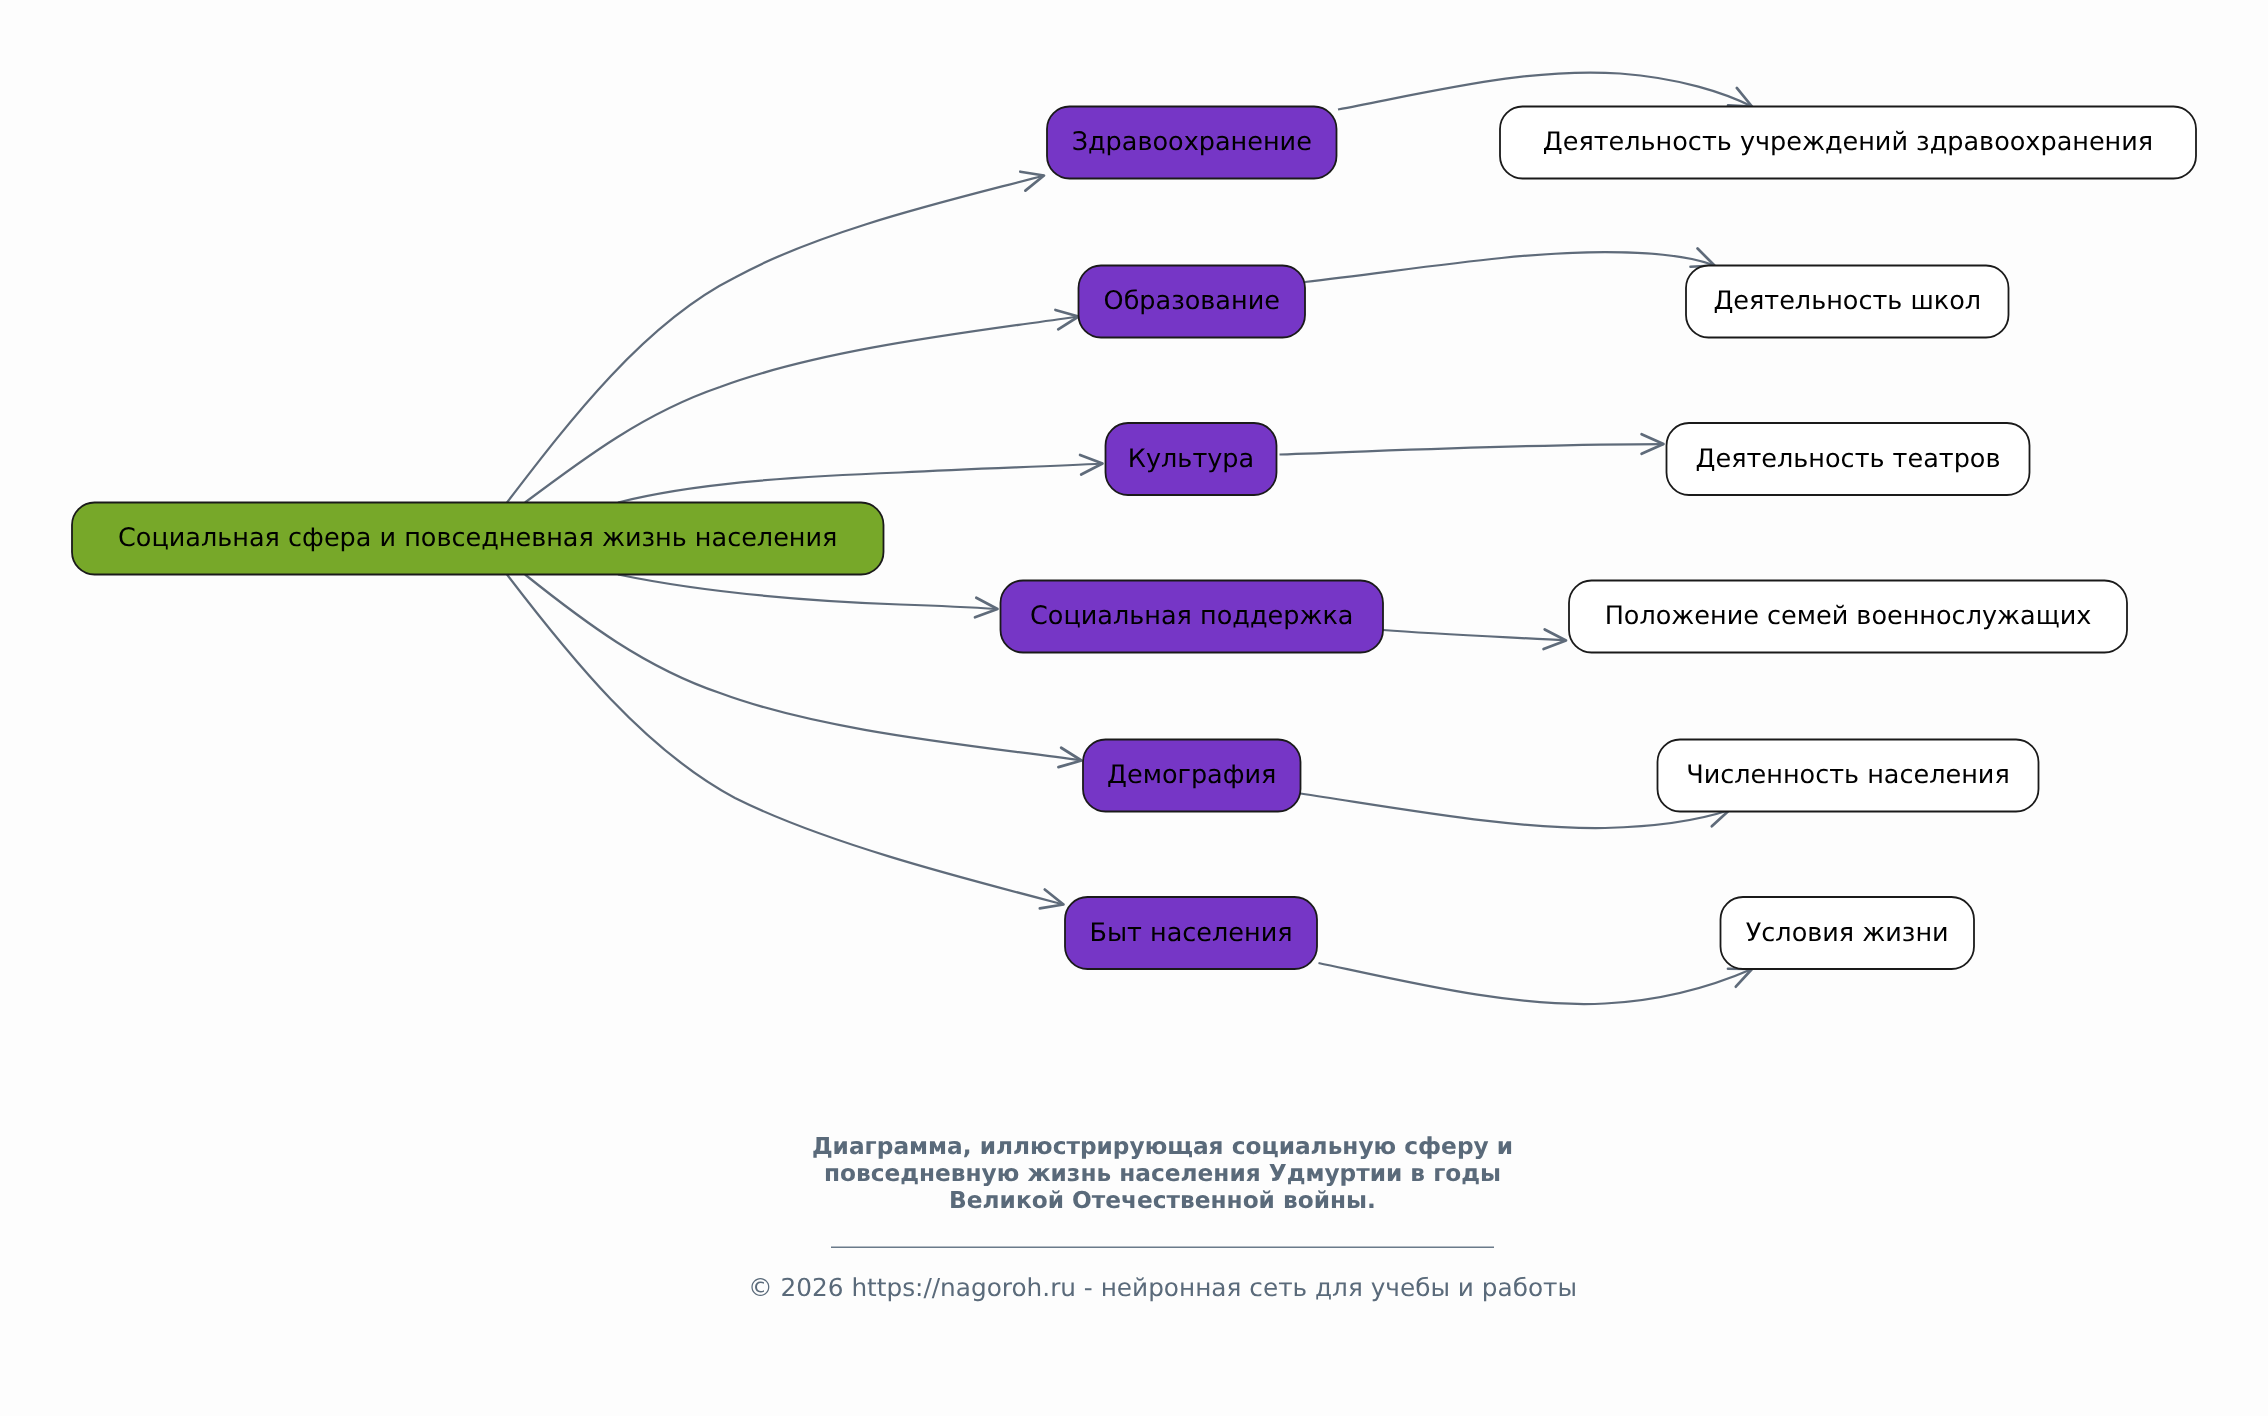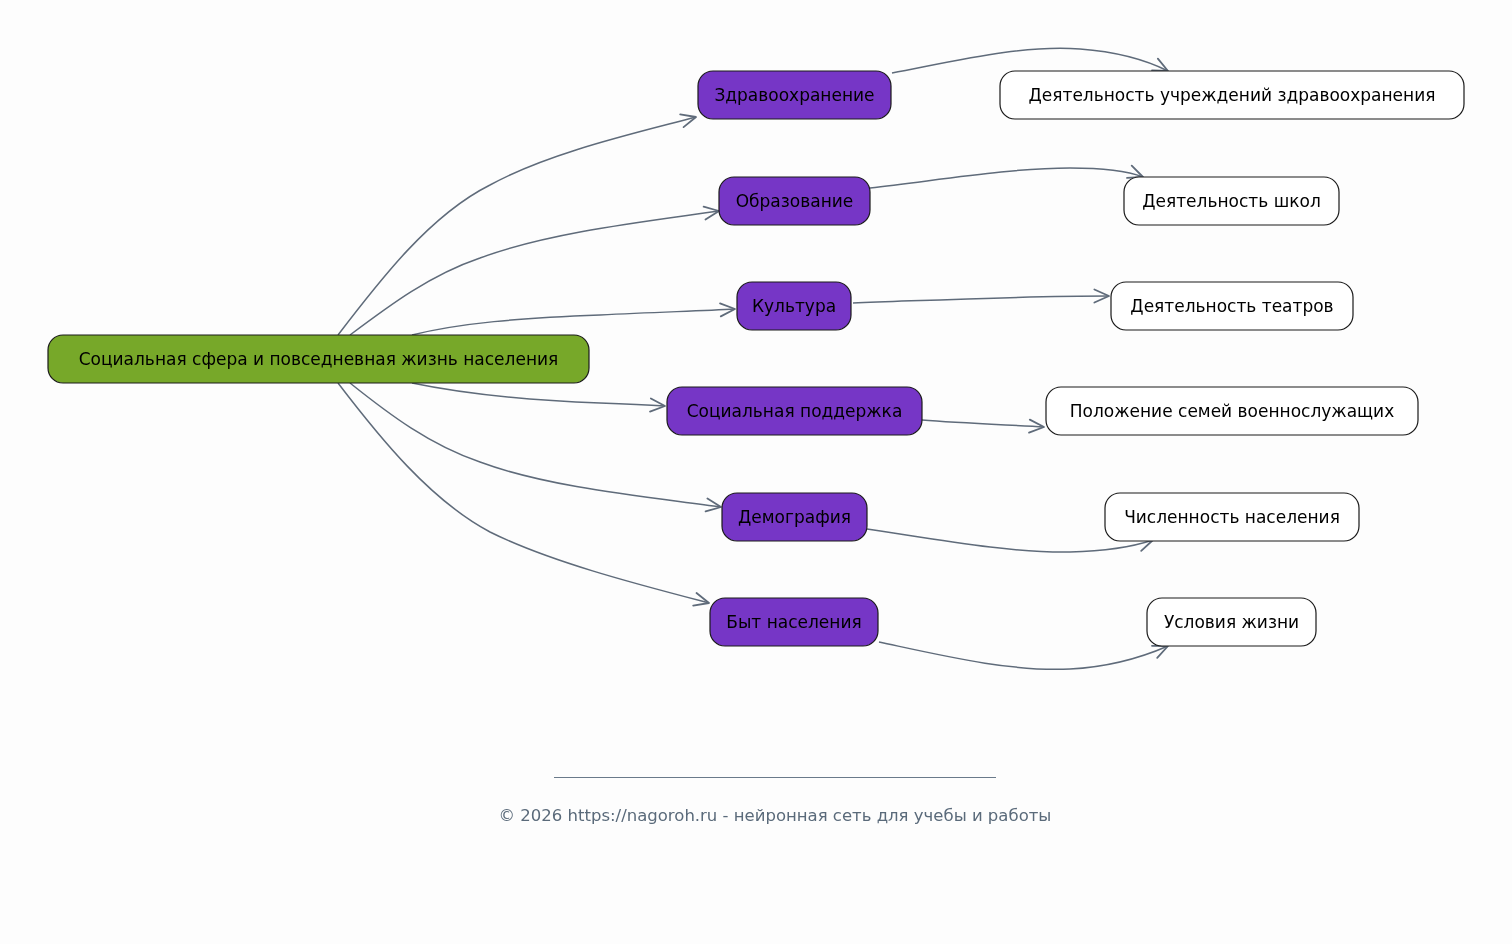--- a/index.html
+++ b/index.html
@@ -15,21 +15,21 @@
     .node-text { font-family: "DejaVu Sans", sans-serif; font-size: 17px; fill: #000; dominant-baseline: central; text-anchor: middle; }
     .edge { fill: none; stroke-width: 1.5; }
     .arrow { fill: none; stroke-width: 1.8; stroke-linecap: round; stroke-linejoin: round; }
     .caption {
       position: absolute; left: 480px; width: 590px; top: 755px;
       text-align: center; color: #5a6a7a;
       font-family: "DejaVu Sans", sans-serif;
     }
     .caption-title { font-weight: bold; font-size: 15.5px; line-height: 18px; white-space: pre-line; }
     .caption-rule { width: 442px; margin: 22px auto 0 auto; border-top: 1px solid #6a7a8a; height: 0; }
-    .caption-footer { font-size: 16.5px; margin-top: 28px; }
+    .caption-footer { font-size: 16.5px; margin-top: 17px; }
   </style>
 </head>
 <body>
 
 <svg id="diagram" width="1512" height="944" xmlns="http://www.w3.org/2000/svg">
   <g id="edges">
       <g>
         <path d="M338,335 C380,280 430,215 490,185 C550,152 640,132 696,117" class="edge" stroke="#5f6b7a"></path>
         <path d="M683.5760937694399,127.08199156785257 L696,117 L680.2000187827573,114.47797828423747" class="arrow" stroke="#5f6b7a"></path>
       </g>
@@ -128,15 +128,18 @@
         <text x="794" y="622" class="node-text">Быт населения</text>
       </g>
       <g>
         <rect x="1147" y="598" width="169" height="48" rx="15" ry="15" fill="#ffffff" class="node-rect"></rect>
         <text x="1231.5" y="622" class="node-text">Условия жизни</text>
       </g>
     </g>
 </svg>
 
 <div class="caption">
+  <div class="caption-title">Диаграмма, иллюстрирующая социальную сферу и
+повседневную жизнь населения Удмуртии в годы
+Великой Отечественной войны.</div>
   <div class="caption-rule"></div>
   <div class="caption-footer">© 2026 https://nagoroh.ru - нейронная сеть для учебы и работы</div>
 </div>
 
 </body></html>

